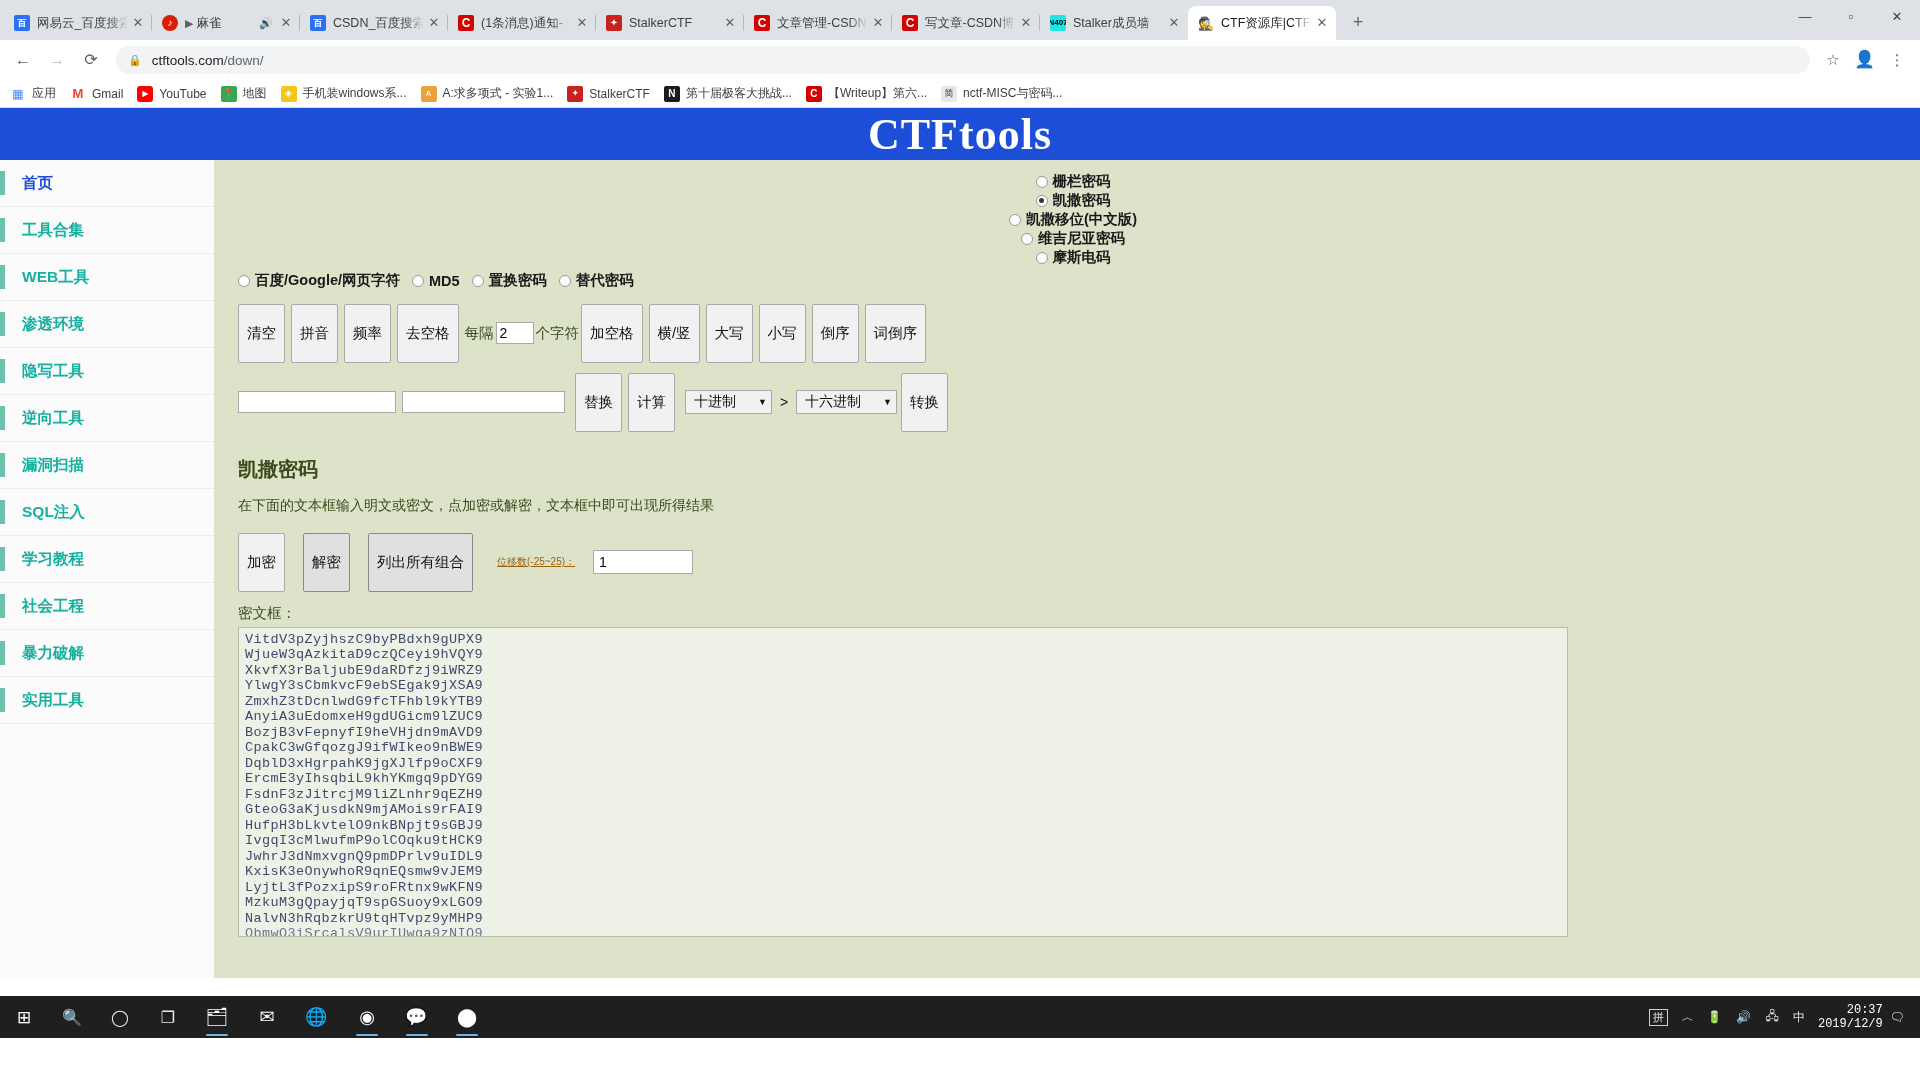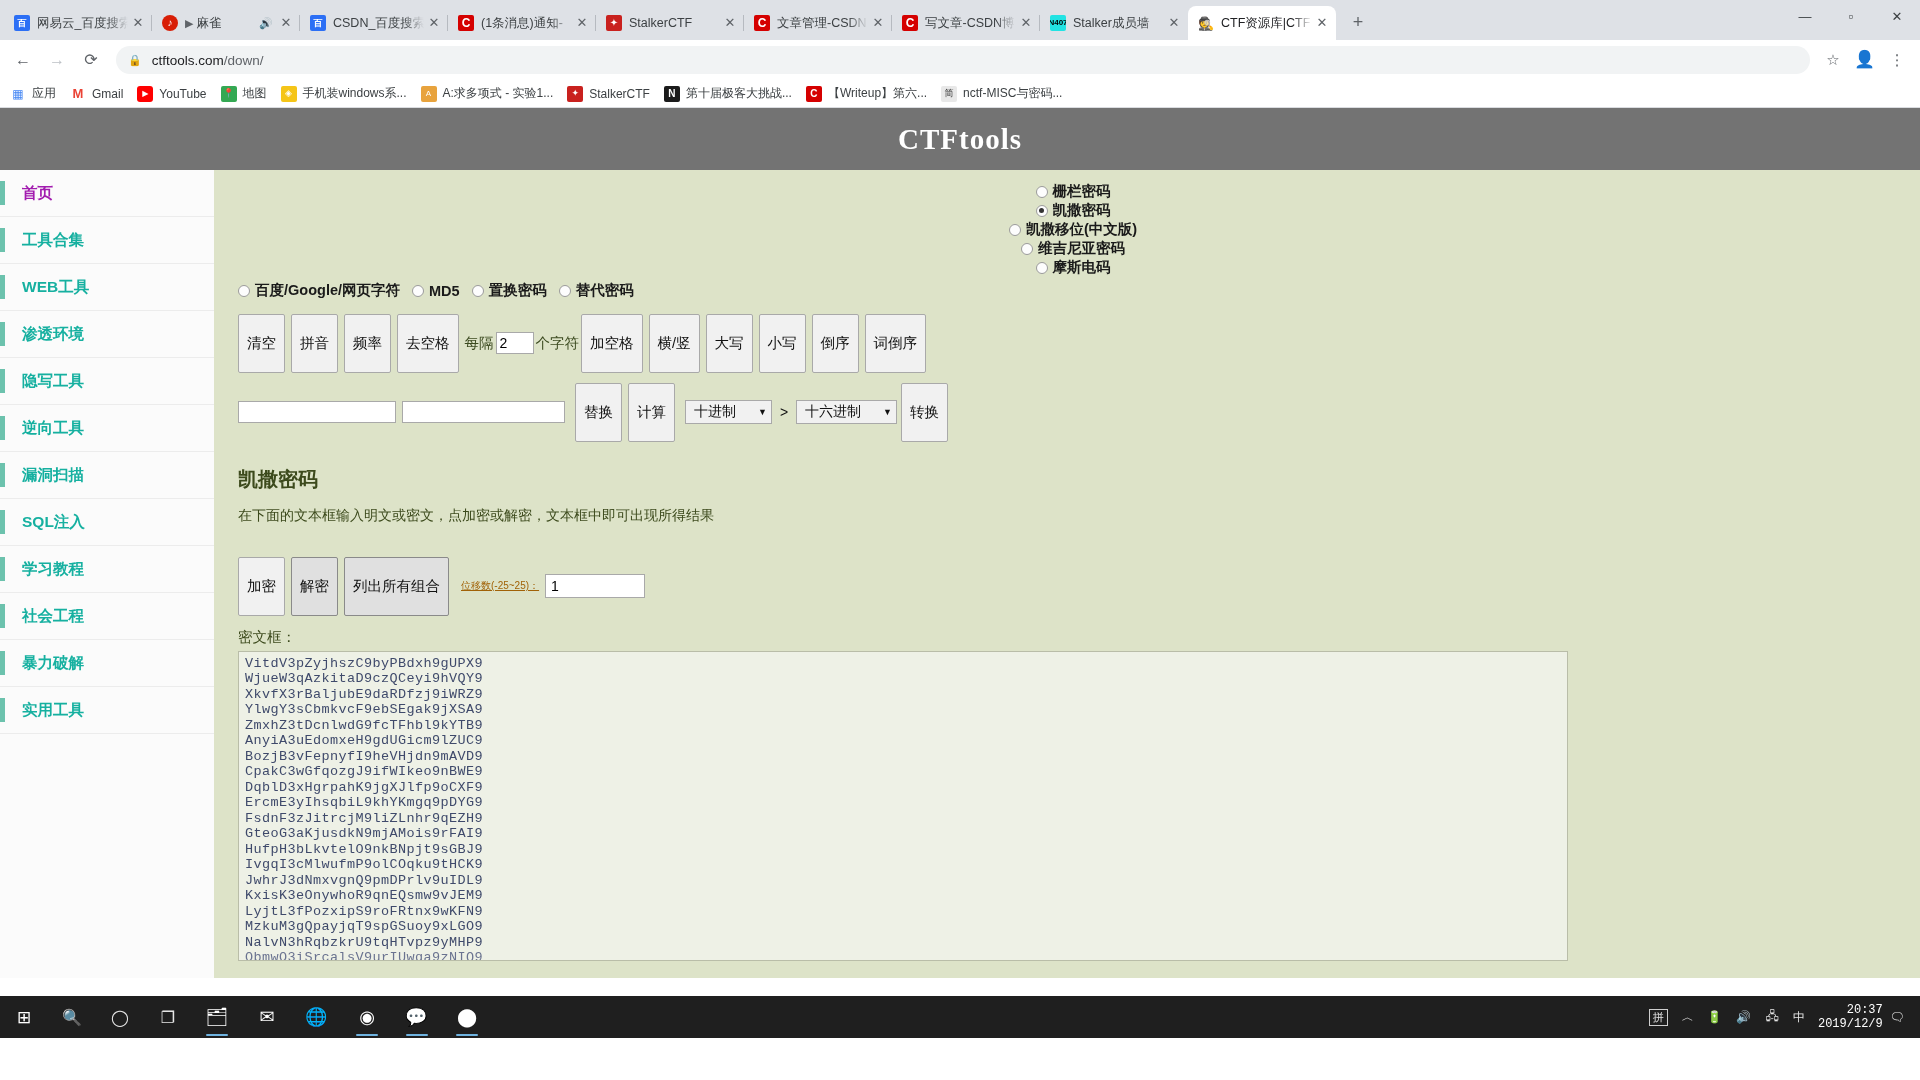--- a/index.html
+++ b/index.html
@@ -116,39 +116,39 @@
   .i-win { background: #f5c518; color: #fff; border-radius: 2px; font-size: 9px; }
   .i-exp { background: #e8a33d; color: #fff; border-radius: 2px; font-size: 8px; }
   .i-stk { background: #c9211e; color: #fff; border-radius: 2px; font-size: 9px; }
   .i-n { background: #1b1b1b; color: #fff; border-radius: 2px; font-size: 10px; font-weight: bold; }
   .i-csdn { background: #d50000; color: #fff; border-radius: 2px; font-size: 10px; font-weight: bold; }
   .i-jian { background: #e8e8e8; color: #333; border-radius: 2px; font-size: 9px; }
 
   
   .page { height: 870px; background: #fff; display: flex; flex-direction: column; }
   .site-header {
-    height: 62px; background: #737373; color: #fff;
+    height: 52px; background: #1d4ed8; color: #fff;
     display: flex; align-items: center; justify-content: center;
-    font-size: 29px; font-weight: bold; letter-spacing: 1px;
+    font-size: 44px; font-weight: bold; letter-spacing: 1px;
     font-family: "Liberation Serif", serif;
   }
   .site-body { flex: 1 1 auto; display: flex; min-height: 0; }
 
   .sidebar { width: 214px; flex: none; background: #fbfbfb; }
   .side-item {
     height: 47px; display: flex; align-items: center;
     border-bottom: 1px solid #ececec; position: relative;
     padding-left: 22px; font-size: 15.5px; font-weight: bold;
     color: #16b0a0;
   }
   .side-item::before {
     content: ""; position: absolute; left: 0; top: 11px;
     width: 5px; height: 24px; background: #6cc2ad;
   }
-  .side-item.home { color: #a21caf; font-family: Liberation Serif, serif; }
+  .side-item.home { color: #1d4ed8; font-family: Liberation Serif, serif; }
 
   .content {
     flex: 1 1 auto; background: #dde3c8; position: relative;
     padding: 12px 0 0 0; overflow: hidden;
   }
   .content-inner { padding-left: 10px; }
 
   .radio-row { display: flex; align-items: center; flex-wrap: wrap; padding-left: 14px; }
   .radio-row.r1 { margin-bottom: 4px; flex-direction: column; }
   .radio-opt {
@@ -197,21 +197,21 @@
   .sel-box .caret { font-size: 9px; margin-left: 10px; }
   .gt { font-size: 14px; margin: 0 4px; color: #111; }
 
   .section-title {
     font-size: 20px; font-weight: bold; color: #3c4a1c;
     margin: 24px 0 0 14px;
   }
   .section-desc {
     font-size: 14px; color: #3c4a1c; margin: 14px 0 0 14px;
   }
-  .op-row { display: flex; align-items: center; margin-top: 32px; padding-left: 14px; }
+  .op-row { display: flex; align-items: center; margin-top: 18px; padding-left: 14px; gap: 12px; }
   .shift-label { font-size: 10px; color: #a16207; margin: 0 6px 0 6px; text-decoration: underline; }
   .shift-input {
     width: 100px; height: 24px; border: 1px solid #a9a9a9; background: #fff;
     font-size: 14px; padding: 0 5px;
   }
   .cipher-label { font-size: 14.5px; color: #3c4a1c; margin: 12px 0 4px 14px; }
 
   .cipher-box {
     margin-left: 14px; width: 1330px; height: 310px;
     background: #eef1e6; border: 1px solid #b9bda8;

